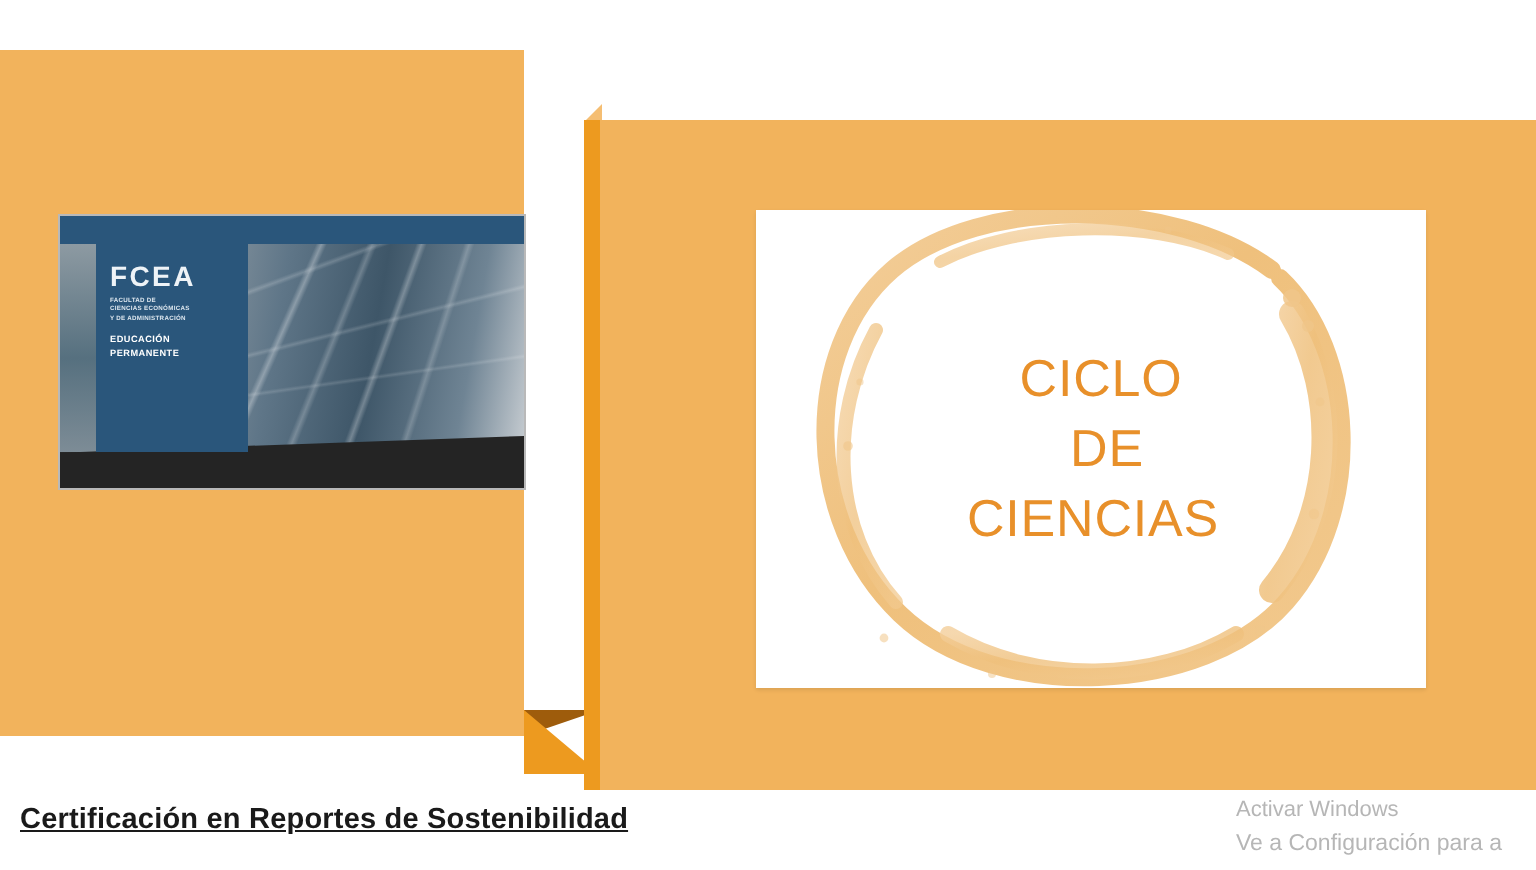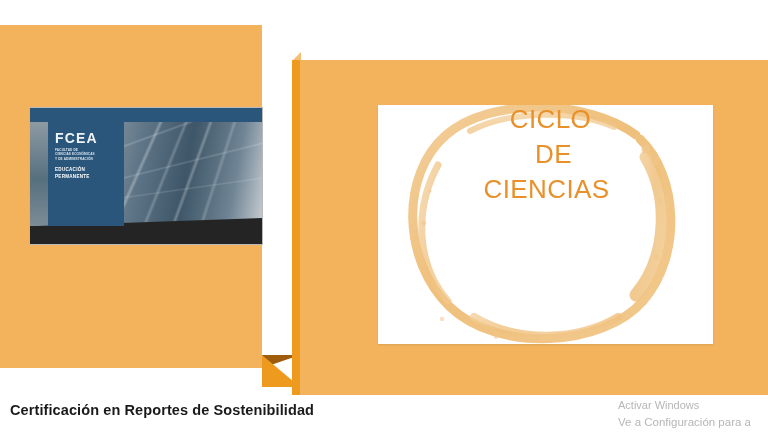--- a/index.html
+++ b/index.html
@@ -97,36 +97,37 @@
   .slide{
     position:absolute;left:378px;top:105px;width:335px;height:239px;
     background:#ffffff;
     box-shadow:0 1px 2px rgba(0,0,0,.10);
     overflow:hidden;
   }
   .ring-wrap{position:absolute;inset:0;}
   .ring-wrap svg{display:block;width:100%;height:100%;}
   .slide-text{
     position:absolute;left:0;top:0;width:100%;height:100%;
-    display:flex;flex-direction:column;align-items:center;justify-content:flex-start;
+    display:flex;flex-direction:column;align-items:center;justify-content:center;
     gap:6px;
   }
   .slide-text div{
     color:#E8902A;font-size:26px;line-height:1.12;letter-spacing:.4px;
     font-family:"Liberation Sans", sans-serif;
   }
   .line-ciclo{margin-left:10px;}
   .line-de{margin-left:16px;}
   .line-talleres{margin-left:2px;}
 
   
   .caption{
     position:absolute;left:10px;top:402px;
     font-size:14.5px;font-weight:700;color:#1a1a1a;letter-spacing:.1px;
     white-space:nowrap;
+    text-decoration:underline;
   }
 
   
   .watermark{
     position:absolute;left:618px;top:399px;width:150px;
     color:#b6b6b6;text-align:left;pointer-events:none;
   }
   .wm-title{font-size:11px;line-height:1.2;white-space:nowrap;}
   .wm-sub{font-size:11.5px;line-height:1.25;margin-top:3px;white-space:nowrap;overflow:hidden;}
 </style>

